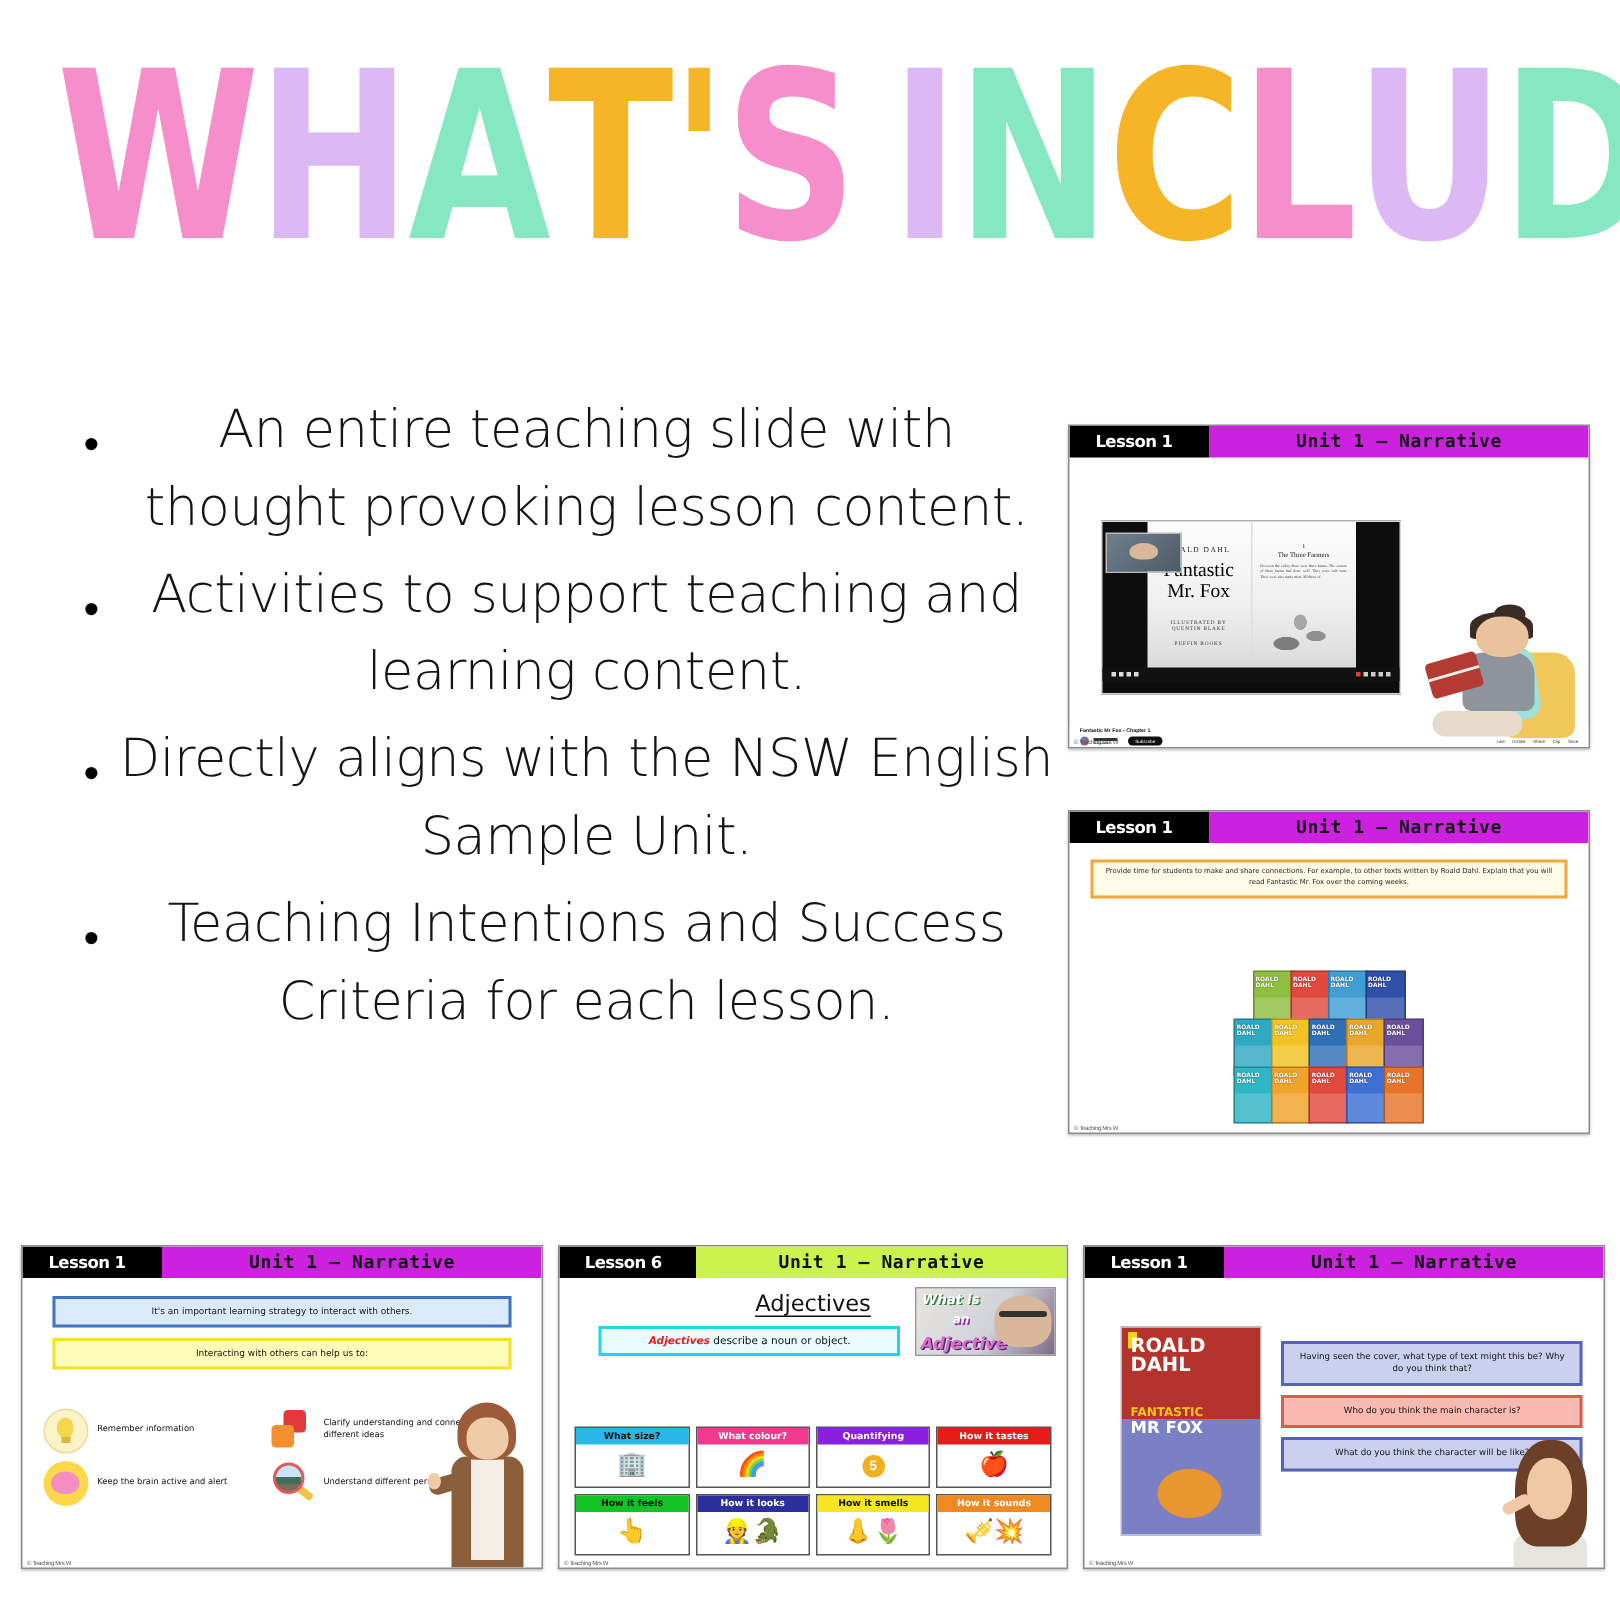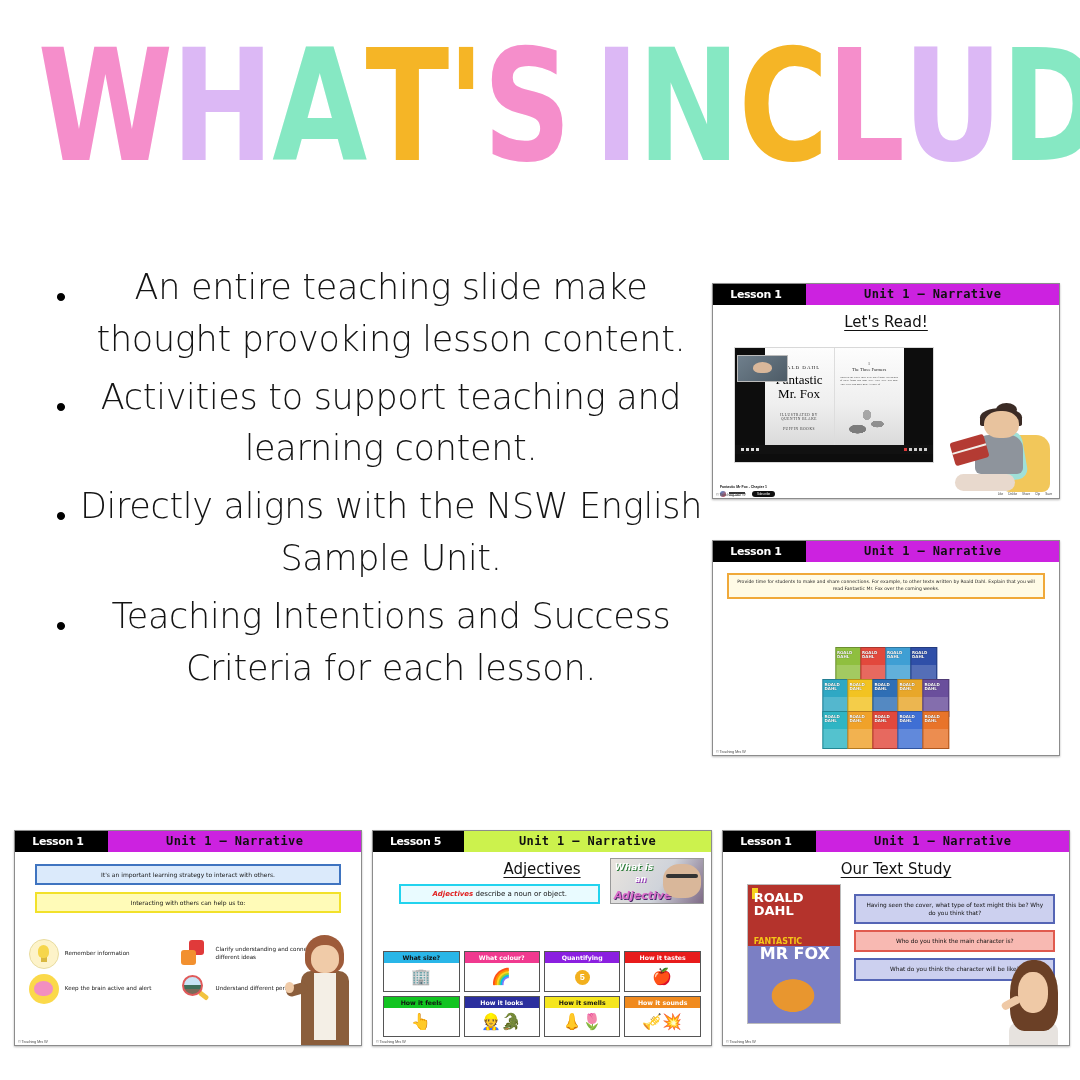--- a/index.html
+++ b/index.html
@@ -301,21 +301,21 @@
   .ts-cover .c-author {
     position:absolute; left: 6%; top: 5%; right: 4%;
     font-family:"DejaVu Sans", sans-serif; font-weight: 700;
     font-size: 13px; line-height: .96; color: #fff;
   }
   .ts-cover .c-title {
     position:absolute; left: 6%; top: 38%; right: 4%;
     font-family:"DejaVu Sans", sans-serif; font-weight: 700;
     font-size: 8px; line-height: 1.04; color: #f5c518;
   }
-  .ts-cover .c-title em { display:block; font-style: normal; font-size: 16px; color:#fff;text-align:center; }
+  .ts-cover .c-title em { display:block; font-style: normal; font-size: 11px; color:#fff; }
   .ts-cover .c-fox {
     position:absolute; left: 14%; bottom: 8%; width: 70%; height: 30%;
     background: radial-gradient(ellipse at 50% 60%, #e8962f 0 46%, transparent 48%);
   }
   .ts-cover .c-badge { position:absolute; left: 4%; top: 2%; width: 7%; height: 8%; background:#f5d21e; }
   .q-list { position: absolute; left: 38%; top: 22%; width: 58%; }
   .q-box {
     margin-bottom: 6px; padding: 5px 6px;
     font-family:"DejaVu Sans", sans-serif;
     font-size: 5.8px; line-height: 1.4; text-align: center; color: #111;
@@ -331,21 +331,21 @@
 </head>
 <body>
 
 <div class="page">
 
   <h1 class="title" id="title-host"><span style="color: rgb(245, 142, 203);">W</span><span style="color: rgb(220, 184, 245);">H</span><span style="color: rgb(134, 232, 195);">A</span><span style="color: rgb(245, 181, 38);">T</span><span style="color: rgb(245, 181, 38);">'</span><span style="color: rgb(245, 142, 203);">S</span><span class="sp"></span><span style="color: rgb(220, 184, 245);">I</span><span style="color: rgb(134, 232, 195);">N</span><span style="color: rgb(245, 181, 38);">C</span><span style="color: rgb(245, 142, 203);">L</span><span style="color: rgb(220, 184, 245);">U</span><span style="color: rgb(134, 232, 195);">D</span></h1>
 
   <div class="bullets" id="bullets-host">
       <div class="bullet-row">
         <span class="bullet-dot">•</span>
-        <span class="bullet-text">An entire teaching slide make thought provoking lesson content.</span>
+        <span class="bullet-text">An entire teaching slide with thought provoking lesson content.</span>
       </div>
       <div class="bullet-row">
         <span class="bullet-dot">•</span>
         <span class="bullet-text">Activities to support teaching and learning content.</span>
       </div>
       <div class="bullet-row">
         <span class="bullet-dot">•</span>
         <span class="bullet-text">Directly aligns with the NSW English Sample Unit.</span>
       </div>
       <div class="bullet-row">
@@ -353,21 +353,20 @@
         <span class="bullet-text">Teaching Intentions and Success Criteria for each lesson.</span>
       </div>
     </div>
 
   <div class="slide" id="slide-lets-read">
     <div class="slide-header">
       <div class="lesson-badge">Lesson 1</div>
       <div class="unit-bar" style="background: rgb(204, 34, 224);">Unit 1 – Narrative</div>
     </div>
     <div class="slide-body">
-      <div class="slide-title">Let's Read!</div>
 
       <div class="video-embed">
         <div class="video-page">
           <div class="book-left">
             <div class="bk-author">ROALD DAHL</div>
             <div class="bk-title">
               <span>Fantastic</span><br>
               <span>Mr. Fox</span>
             </div>
             <div class="bk-illus">ILLUSTRATED BY QUENTIN BLAKE</div>
@@ -504,21 +503,21 @@
         <span class="t-hand"></span>
         <span class="t-hair"></span>
         <span class="t-face"></span>
       </div>
       <div class="credit">© Teaching Mrs W</div>
     </div>
   </div>
 
   <div class="slide" id="slide-adjectives">
     <div class="slide-header">
-      <div class="lesson-badge">Lesson 5</div>
+      <div class="lesson-badge">Lesson 6</div>
       <div class="unit-bar" style="background: rgb(204, 242, 77);">Unit 1 – Narrative</div>
     </div>
     <div class="slide-body">
       <div class="adj-title-row">
         <div class="slide-title">Adjectives</div>
         <div class="adj-video">
           <span class="v1">What is</span>
           <span class="v2">an</span>
           <span class="v3">Adjective</span>
           <span class="face"></span>
@@ -581,21 +580,20 @@
       <div class="credit">© Teaching Mrs W</div>
     </div>
   </div>
 
   <div class="slide" id="slide-text-study">
     <div class="slide-header">
       <div class="lesson-badge">Lesson 1</div>
       <div class="unit-bar" style="background: rgb(204, 34, 224);">Unit 1 – Narrative</div>
     </div>
     <div class="slide-body">
-      <div class="slide-title">Our Text Study</div>
       <div class="ts-cover">
         <span class="c-badge"></span>
         <span class="c-author">ROALD DAHL</span>
         <span class="c-title">
           <span>FANTASTIC</span>
           <em>MR FOX</em>
         </span>
         <span class="c-fox"></span>
       </div>
       <div class="q-list" id="q-list-host">

